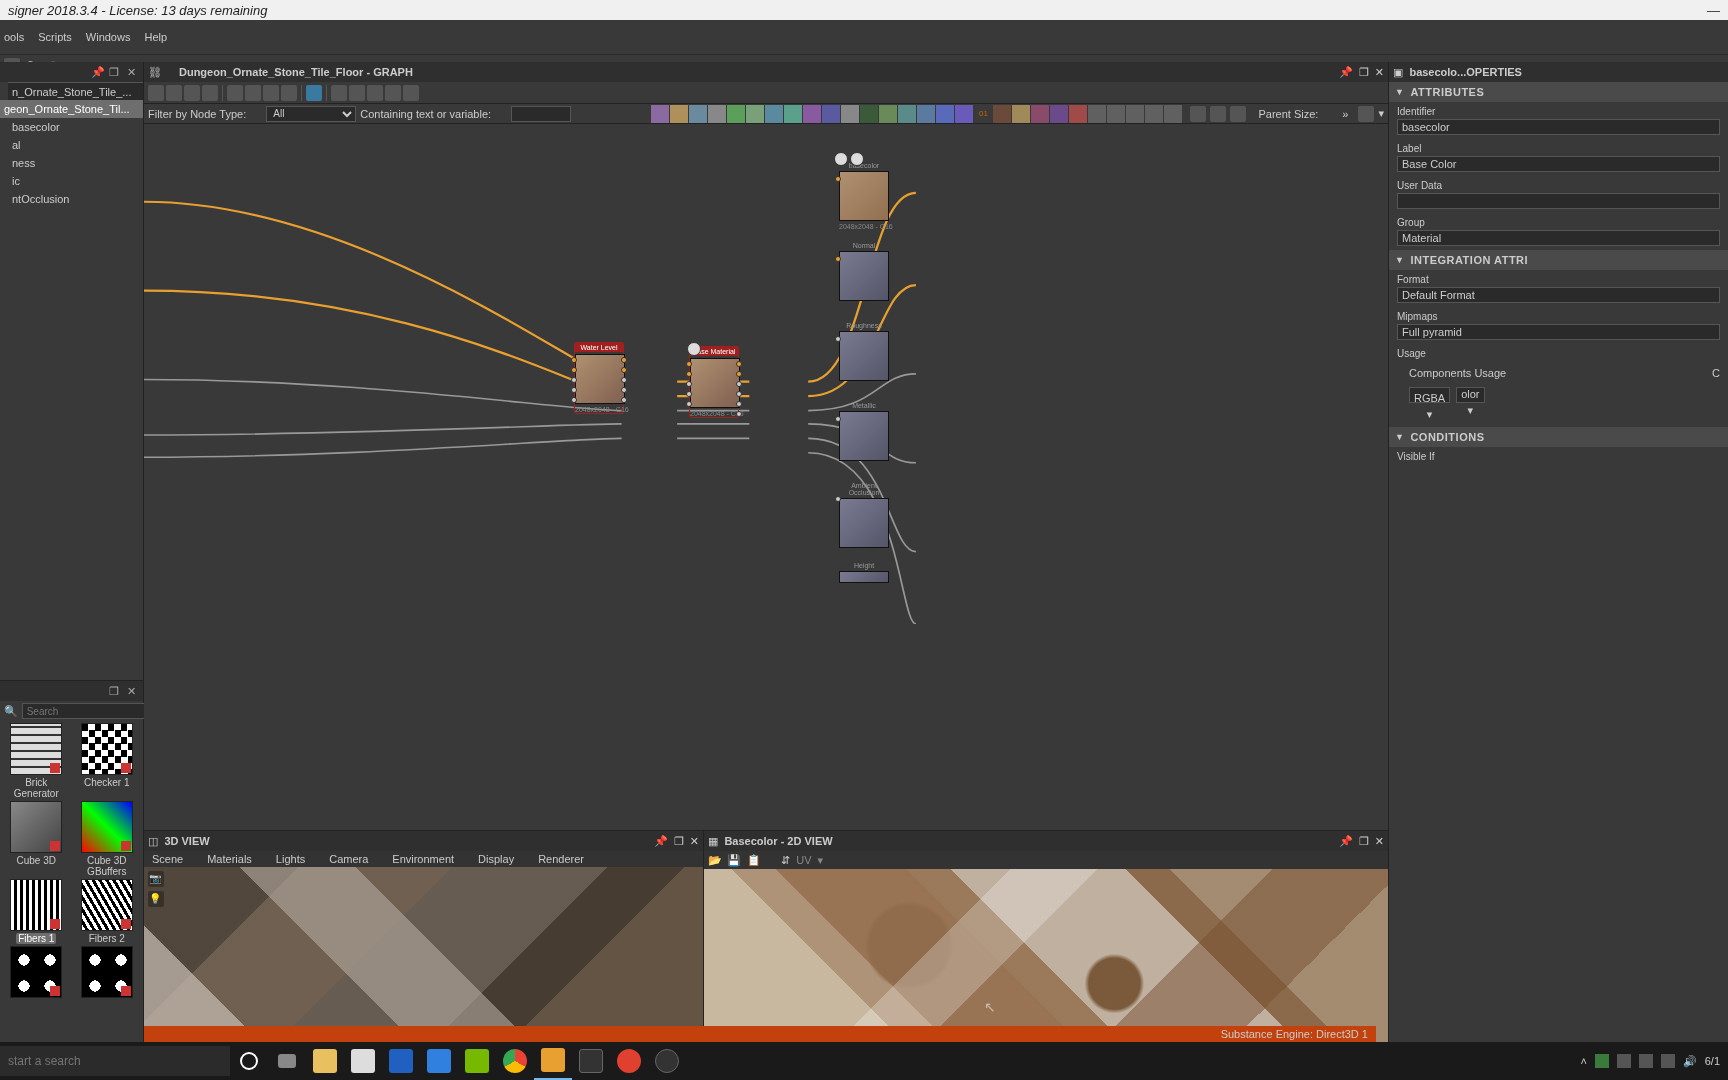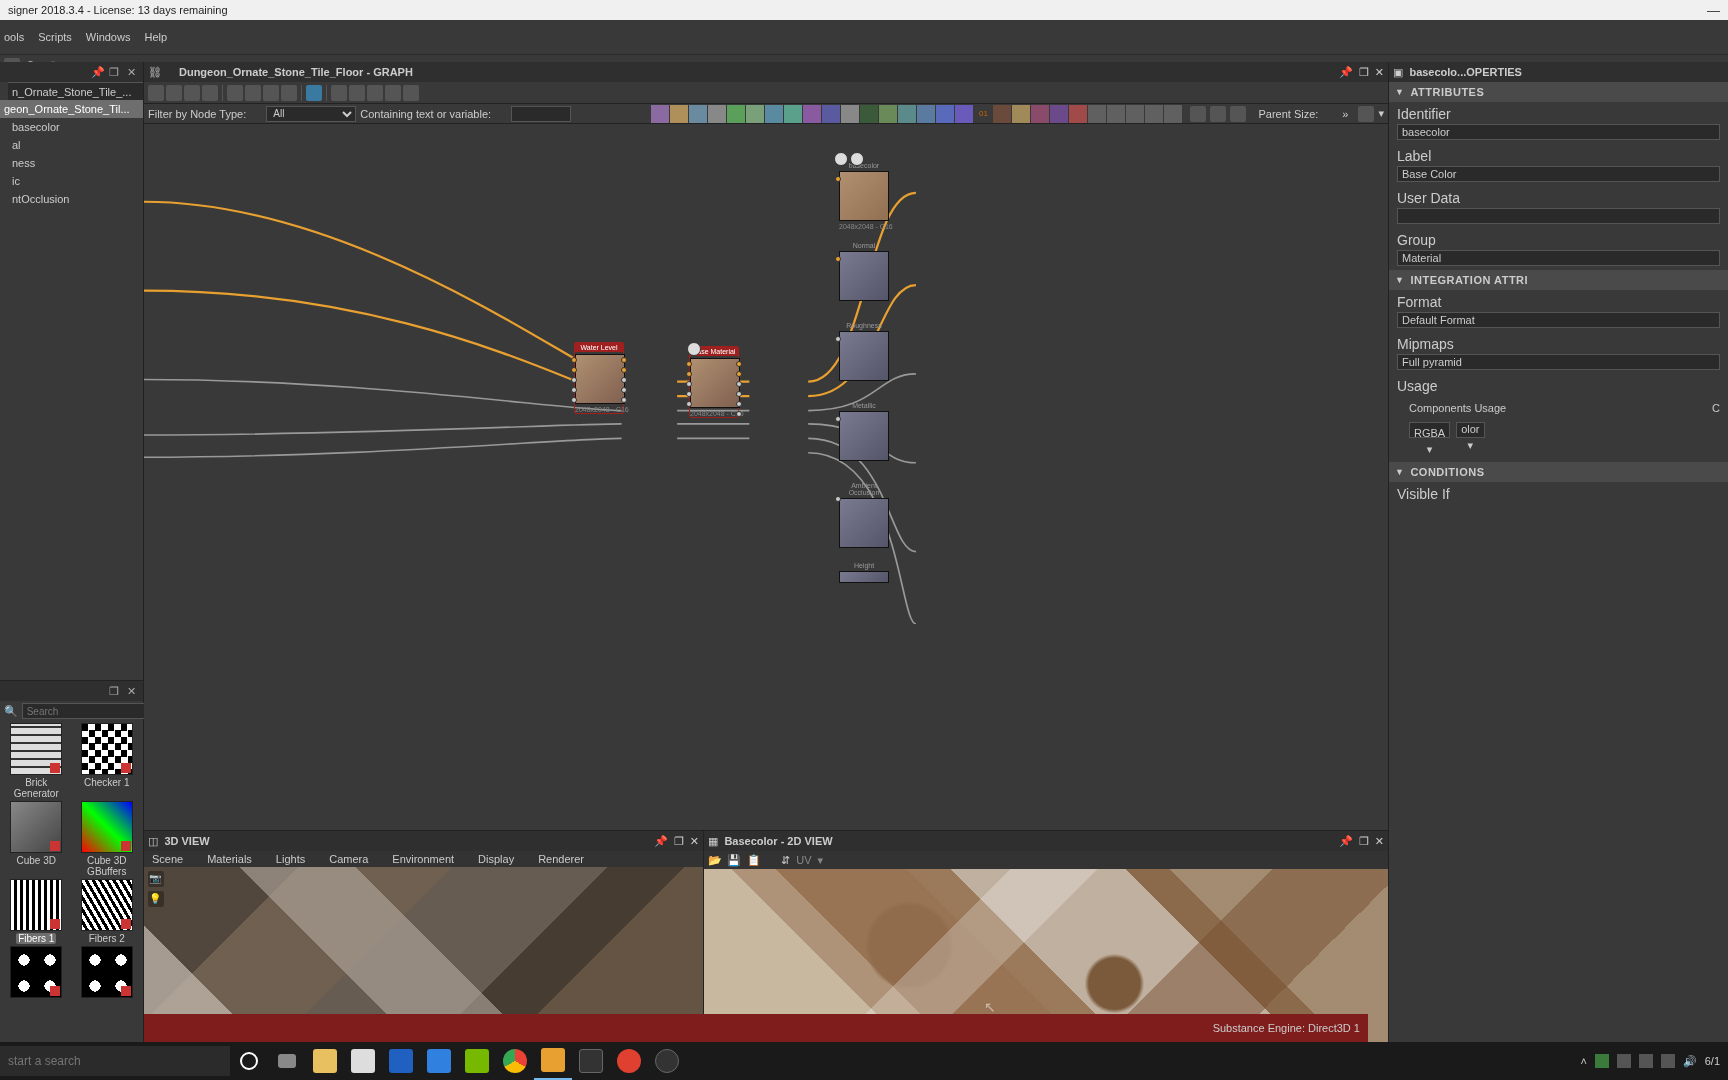--- a/index.html
+++ b/index.html
@@ -1,20 +1,20 @@
 <!DOCTYPE html>
 <html><head>
 <meta charset="utf-8">
 <style>
 * { margin:0; padding:0; box-sizing:border-box; font-family:"Segoe UI",Tahoma,sans-serif; font-size:11px; color:#ccc; }
 body { background:#393939; width:1728px; height:1080px; overflow:hidden; position:relative; }
 
 
 .titlebar { height:20px; background:#f0f0f0; display:flex; align-items:center; padding:0 8px; }
-.titlebar span { color:#222; font-size:11px; }
+.titlebar span { color:#222; font-size:13px;font-style:italic; }
 .titlebar .wincontrols { margin-left:auto; display:flex; gap:18px; }
 .titlebar .wincontrols div { color:#333; font-size:13px; cursor:default; }
 
 
 .menubar { height:35px; background:#393939; display:flex; align-items:center; padding:0 4px; gap:14px; border-bottom:1px solid #2a2a2a;}
 .menubar span { color:#ccc; }
 
 
 .toolrow { height:22px; background:#393939; display:flex; align-items:center; padding:0 4px; gap:4px; border-bottom:1px solid #2a2a2a;}
 .ticon { width:16px; height:16px; background:#555; border-radius:2px; }
@@ -115,29 +115,29 @@
 .view2d-status { height:20px; display:flex; align-items:center; gap:6px; padding:0 6px; background:#2f2f2f;}
 .view2d-status .spacer{flex:1;}
 .status-icn { width:14px; height:14px; border-radius:2px;}
 
 
 .rightcol { width:340px; background:#393939; border-left:1px solid #222; display:flex; flex-direction:column; }
 .rightcol .panel-hdr { justify-content:flex-start; gap:6px;}
 .section-hdr { height:20px; background:#4a4a4a; display:flex; align-items:center; padding:0 6px; font-weight:bold; letter-spacing:.5px;}
 .section-hdr .chev { margin-right:6px; font-size:9px;}
 .proprow { display:flex; flex-direction:column; padding:4px 8px; gap:2px;}
-.proprow label { color:#ccc; font-size:14px;}
+.proprow label { color:#ccc; font-size:10px;}
 .proprow .val { background:#2a2a2a; border:1px solid #555; min-height:16px; padding:1px 4px; color:#ccc; font-size:11px;}
 .proprow .val.tall { height:48px;}
 .proprow.inline { flex-direction:row; align-items:center; gap:6px;}
 .pill { background:#2a2a2a; border:1px solid #555; padding:0 4px; height:16px; display:flex; align-items:center; gap:4px; font-size:10px;flex-direction:column;}
 .swatch { width:10px; height:10px; background:#4aa04a;}
 
 
-.appstatus { position:absolute; left:144px; right:360px; bottom:38px; height:28px; background:#7f1d1d; display:flex; justify-content:flex-end; align-items:center; padding:0 8px; font-size:10px; color:#aaa;}
+.appstatus { position:absolute; left:144px; right:352px; bottom:38px; height:16px; background:#c2410c; display:flex; justify-content:flex-end; align-items:center; padding:0 8px; font-size:10px; color:#aaa;}
 
 
 .taskbar { position:absolute; left:0; right:0; bottom:0; height:38px; background:#1a1a1a; display:flex; align-items:center;}
 .taskbar .search { width:230px; height:30px; background:#2b2b2b; color:#ccc; border:none; padding:0 8px; font-size:12px; margin-left:0;}
 .taskbar .tb-icn { width:38px; height:38px; display:flex; align-items:center; justify-content:center; }
 .taskbar .tb-icn.active { border-bottom:2px solid #76b9ed;}
 .taskbar .tb-icn div { width:24px; height:24px; border-radius:3px;}
 .taskbar .tray { margin-left:auto; display:flex; align-items:center; gap:8px; padding:0 8px; color:#ccc; font-size:10px;}
 .taskbar .tray .tic { width:14px; height:14px;}
 

